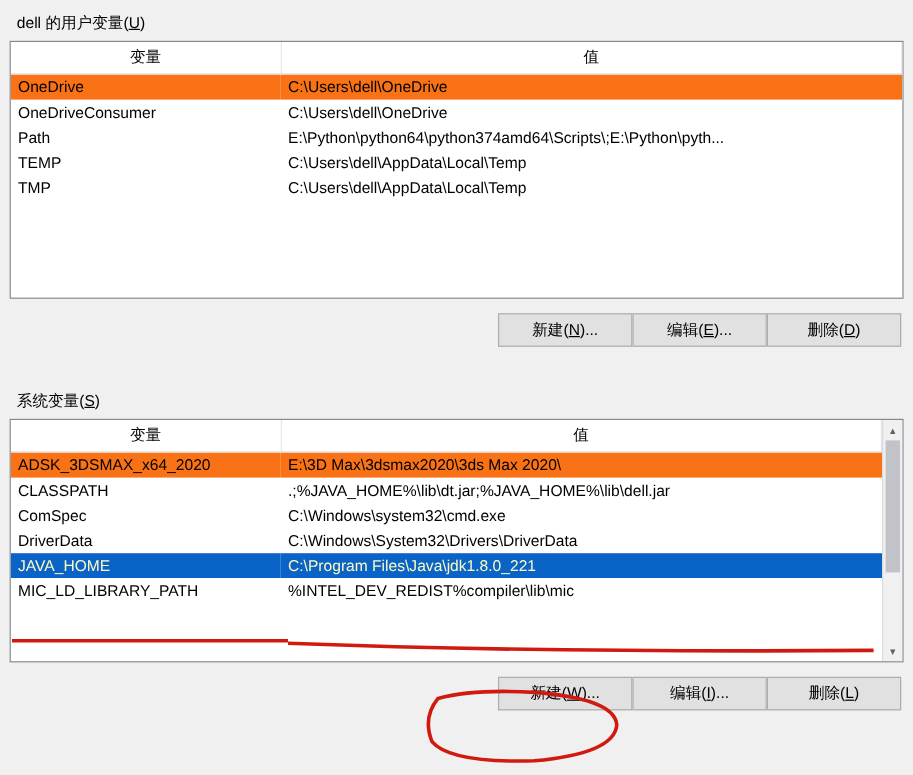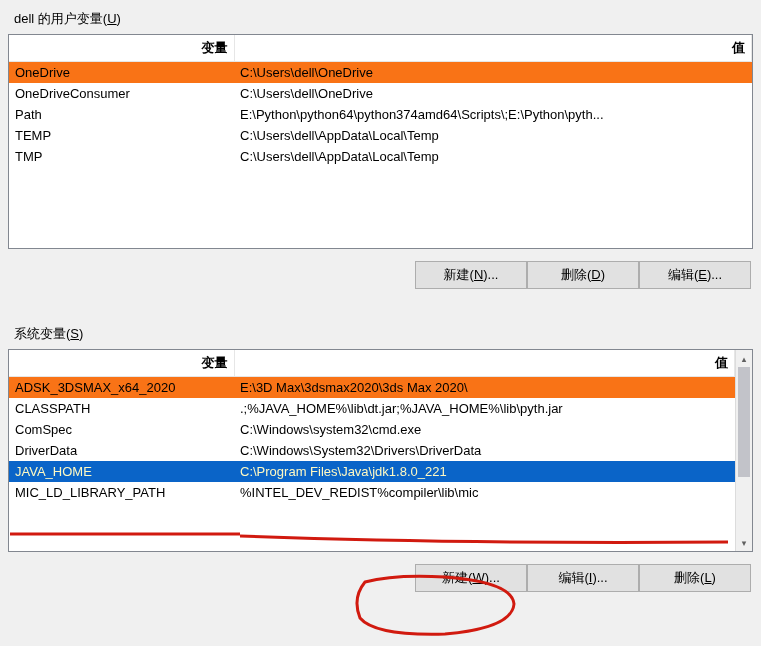--- a/index.html
+++ b/index.html
@@ -28,22 +28,22 @@
     overflow: hidden;
     position: relative;
   }
   .listbox.sys { height: 203px; }
   .table {
     width: 100%;
     border-collapse: collapse;
     table-layout: fixed;
   }
   .table th {
-    text-align: right;
-    font-weight: bold;
+    text-align: center;
+    font-weight: normal;
     font-size: 13px;
     padding: 4px 6px;
     background: #fff;
     border-bottom: 1px solid #e6e6e6;
     border-right: 1px solid #e6e6e6;
   }
   .table td {
     font-size: 13px;
     padding: 3px 6px;
     white-space: nowrap;
@@ -142,24 +142,24 @@
             <td>C:\Users\dell\AppData\Local\Temp</td>
           </tr>
         </tbody>
     </table>
   </div>
   <div class="btnrow">
     <button class="btn">
       <span>新建(</span><span class="uline">N</span><span>)...</span>
     </button>
     <button class="btn">
+      <span>编辑(</span><span class="uline">E</span><span>)...</span>
+    </button>
+    <button class="btn">
       <span>删除(</span><span class="uline">D</span><span>)</span>
-    </button>
-    <button class="btn">
-      <span>编辑(</span><span class="uline">E</span><span>)...</span>
     </button>
   </div>
 </div>
 
 <div class="section" style="margin-bottom:14px">
   <div class="section-label">
     <span>系统变量(</span><span class="uline">S</span><span>)</span>
   </div>
   <div class="listbox sys" style="position:relative">
     <table class="table" style="width:calc(100% - 17px)">
@@ -173,21 +173,21 @@
           <th>值</th>
         </tr>
       </thead>
       <tbody id="sys-rows">
           <tr class="row-alt">
             <td>ADSK_3DSMAX_x64_2020</td>
             <td>E:\3D Max\3dsmax2020\3ds Max 2020\</td>
           </tr>
           <tr>
             <td>CLASSPATH</td>
-            <td>.;%JAVA_HOME%\lib\dt.jar;%JAVA_HOME%\lib\pyth.jar</td>
+            <td>.;%JAVA_HOME%\lib\dt.jar;%JAVA_HOME%\lib\dell.jar</td>
           </tr>
           <tr>
             <td>ComSpec</td>
             <td>C:\Windows\system32\cmd.exe</td>
           </tr>
           <tr>
             <td>DriverData</td>
             <td>C:\Windows\System32\Drivers\DriverData</td>
           </tr>
           <tr class="selected">

